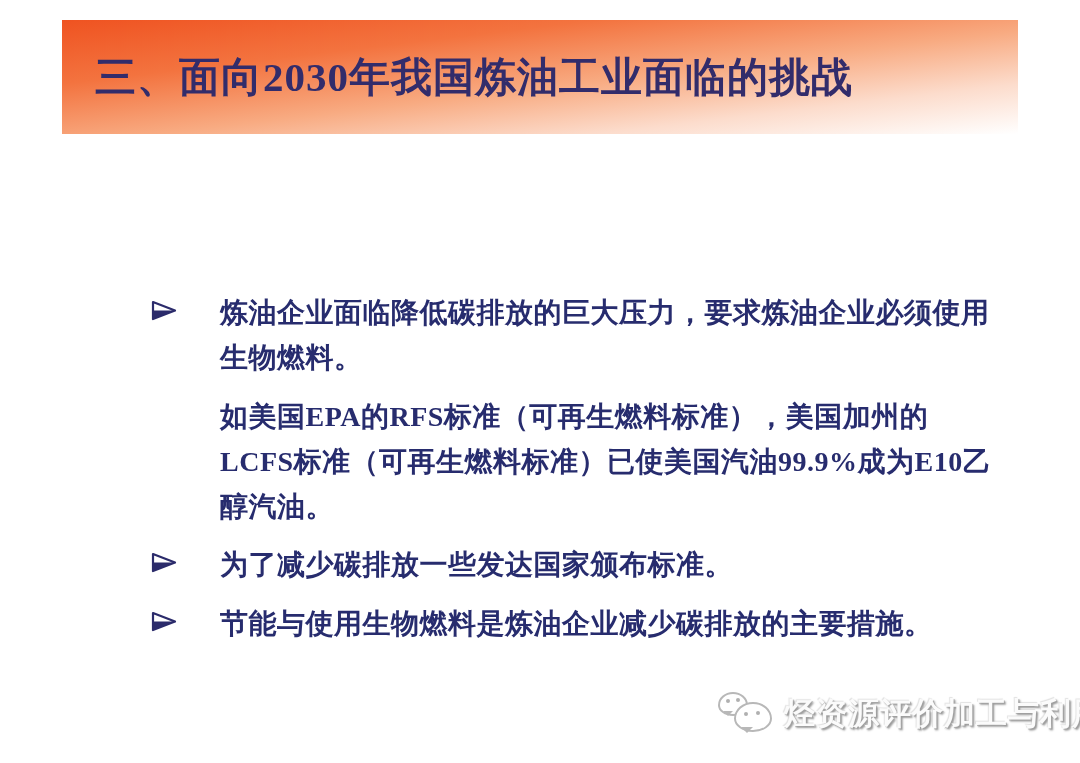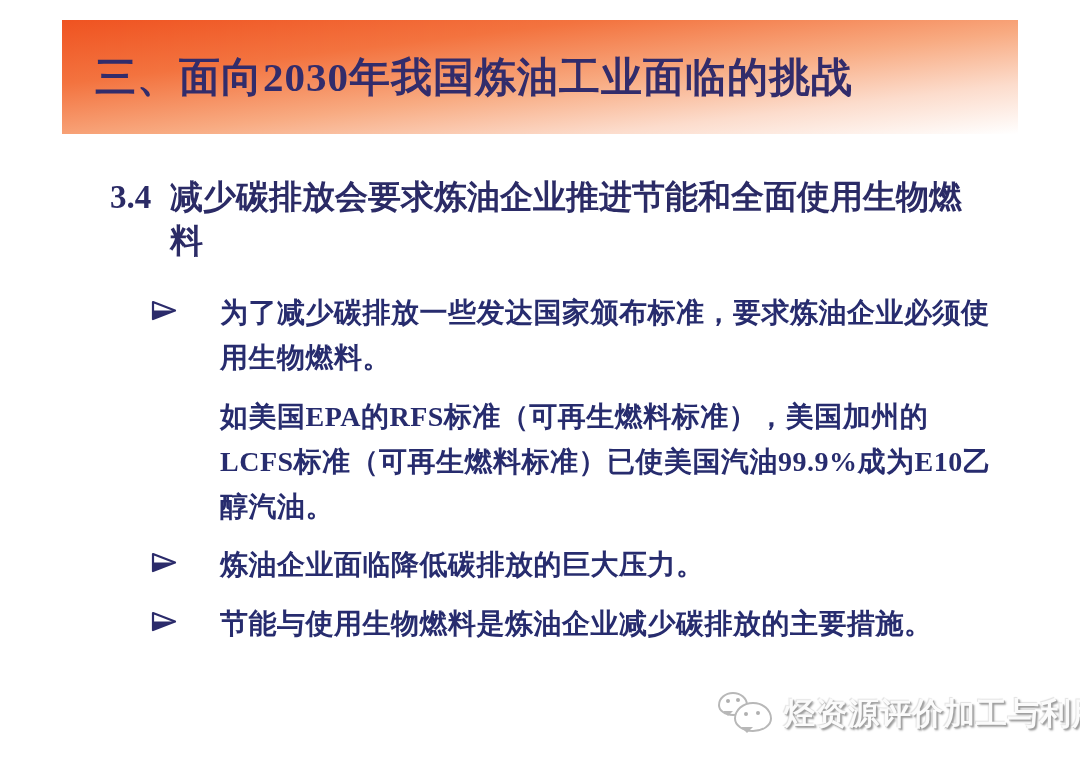--- a/index.html
+++ b/index.html
@@ -139,56 +139,52 @@
 </style>
 </head>
 <body>
 
 <div class="slide">
 
   <header class="banner">
     <h1>三、面向2030年我国炼油工业面临的挑战</h1>
   </header>
 
-  <section class="heading">
-    <span class="hnum">3.4</span>
-    <span class="htext">减少碳排放会要求炼油企业推进节能和全面使用生物燃料</span>
-  </section>
 
   <section class="bullets">
 
     <div class="brow">
       <span class="marker">
         <svg width="27" height="21" viewBox="0 0 27 21">
           <path d="M3 2 L25 10.5 L3 19 Z" fill="#ffffff" stroke="#2b2b6b" stroke-width="2.2" stroke-linejoin="round"></path>
           <path d="M3 10.5 L25 10.5 L3 19 Z" fill="#2b2b6b"></path>
         </svg>
       </span>
-      <p class="btext">为了减少碳排放一些发达国家颁布标准，要求炼油企业必须使用生物燃料。</p>
+      <p class="btext">炼油企业面临降低碳排放的巨大压力，要求炼油企业必须使用生物燃料。</p>
     </div>
 
     <div class="brow mt-a">
       <span class="marker" style="visibility: hidden;">
         <svg width="27" height="21" viewBox="0 0 27 21">
           <path d="M3 2 L25 10.5 L3 19 Z" fill="#ffffff" stroke="#2b2b6b" stroke-width="2.2" stroke-linejoin="round"></path>
           <path d="M3 10.5 L25 10.5 L3 19 Z" fill="#2b2b6b"></path>
         </svg>
       </span>
       <p class="btext">如美国EPA的RFS标准（可再生燃料标准），美国加州的LCFS标准（可再生燃料标准）已使美国汽油99.9%成为E10乙醇汽油。</p>
     </div>
 
 
     <div class="brow mt-c">
       <span class="marker">
         <svg width="27" height="21" viewBox="0 0 27 21">
           <path d="M3 2 L25 10.5 L3 19 Z" fill="#ffffff" stroke="#2b2b6b" stroke-width="2.2" stroke-linejoin="round"></path>
           <path d="M3 10.5 L25 10.5 L3 19 Z" fill="#2b2b6b"></path>
         </svg>
       </span>
-      <p class="btext">炼油企业面临降低碳排放的巨大压力。</p>
+      <p class="btext">为了减少碳排放一些发达国家颁布标准。</p>
     </div>
 
     <div class="brow mt-d">
       <span class="marker">
         <svg width="27" height="21" viewBox="0 0 27 21">
           <path d="M3 2 L25 10.5 L3 19 Z" fill="#ffffff" stroke="#2b2b6b" stroke-width="2.2" stroke-linejoin="round"></path>
           <path d="M3 10.5 L25 10.5 L3 19 Z" fill="#2b2b6b"></path>
         </svg>
       </span>
       <p class="btext">节能与使用生物燃料是炼油企业减少碳排放的主要措施。</p>

